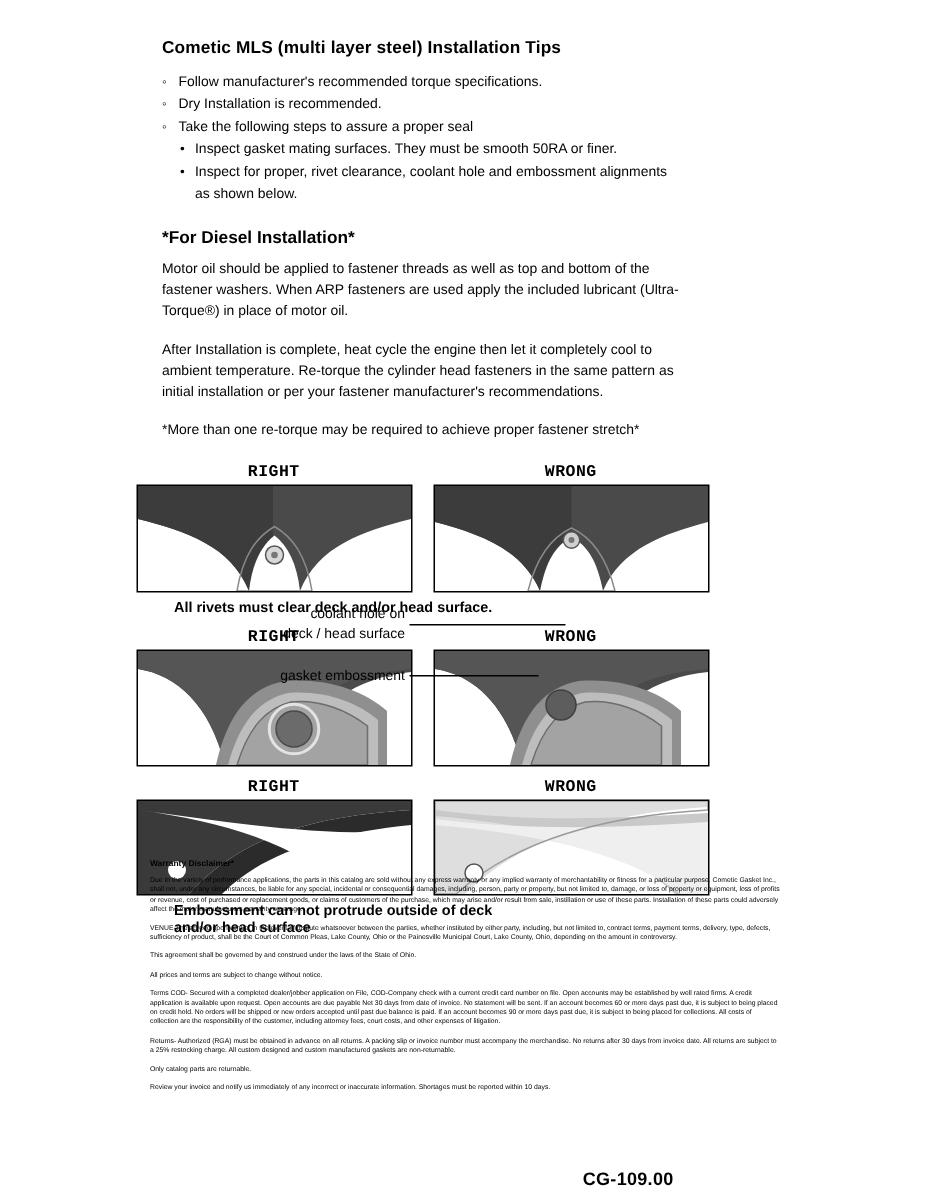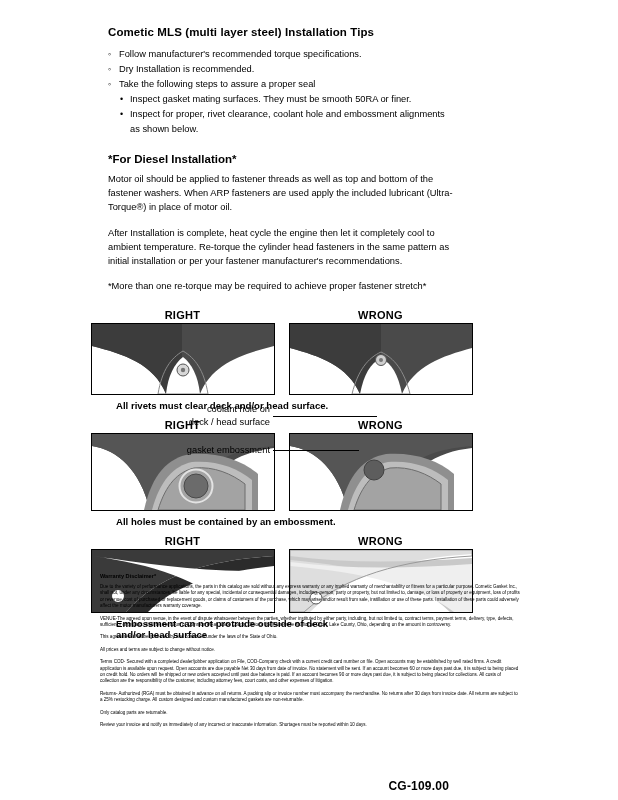--- a/index.html
+++ b/index.html
@@ -90,20 +90,21 @@
   }
   .fig-col {
     width: 184px;
   }
   .fig-label {
     text-align: center;
     font-size: 11px;
     font-weight: bold;
     letter-spacing: 0.3px;
     margin-bottom: 2px;
+    font-family: Liberation Mono, monospace;
   }
   .fig-box {
     width: 184px;
     height: 72px;
     border: 1px solid #000;
     box-sizing: border-box;
     overflow: hidden;
     position: relative;
     background: #ffffff;
   }
@@ -245,23 +246,20 @@
             <path d="M0,0 L182,0 L182,14 C146,18 118,34 104,76 L58,76 C48,36 26,16 0,12 Z" fill="#4a4a4a"></path>
             <path d="M0,12 C26,16 48,36 58,76 L96,76 C104,36 128,16 182,12 L182,0 L0,0 Z" fill="#555"></path>
             <path d="M50,76 C58,40 74,24 96,20 C124,18 148,26 164,40 L164,76 Z" fill="#8f8f8f"></path>
             <path d="M58,76 C66,46 80,32 98,28 C122,26 144,34 158,46 L158,76 Z" fill="#bdbdbd"></path>
             <path d="M64,76 C72,50 84,38 100,34 C120,32 138,40 151,50 L151,76 Z" fill="#a3a3a3" stroke="#6d6d6d" stroke-width="1"></path>
             <circle cx="84" cy="36" r="10" fill="#5d5d5d" stroke="#414141" stroke-width="1"></circle>
           </svg>
         </div>
       </div>
     </div>
-    <div class="cap-wrap">
-      <p class="caption">All holes must be contained by an embossment.</p>
-    </div>
 
     <div class="fig-row" style="margin-top:8px;">
       <div class="fig-col">
         <div class="fig-label">RIGHT</div>
         <div class="fig-box" style="height:64px;">
           <svg width="182" height="62" viewBox="0 0 182 62">
             <rect x="0" y="0" width="182" height="62" fill="#fff"></rect>
             <path d="M0,0 L182,0 L182,6 C120,10 70,22 34,62 L0,62 Z" fill="#3a3a3a"></path>
             <path d="M0,62 L34,62 C70,22 120,10 182,6 L182,16 C126,22 84,34 56,62 Z" fill="#2b2b2b"></path>
             <path d="M0,6 C60,14 110,30 140,62 L182,62 L182,20 C120,24 60,14 0,6 Z" fill="#ffffff"></path>

